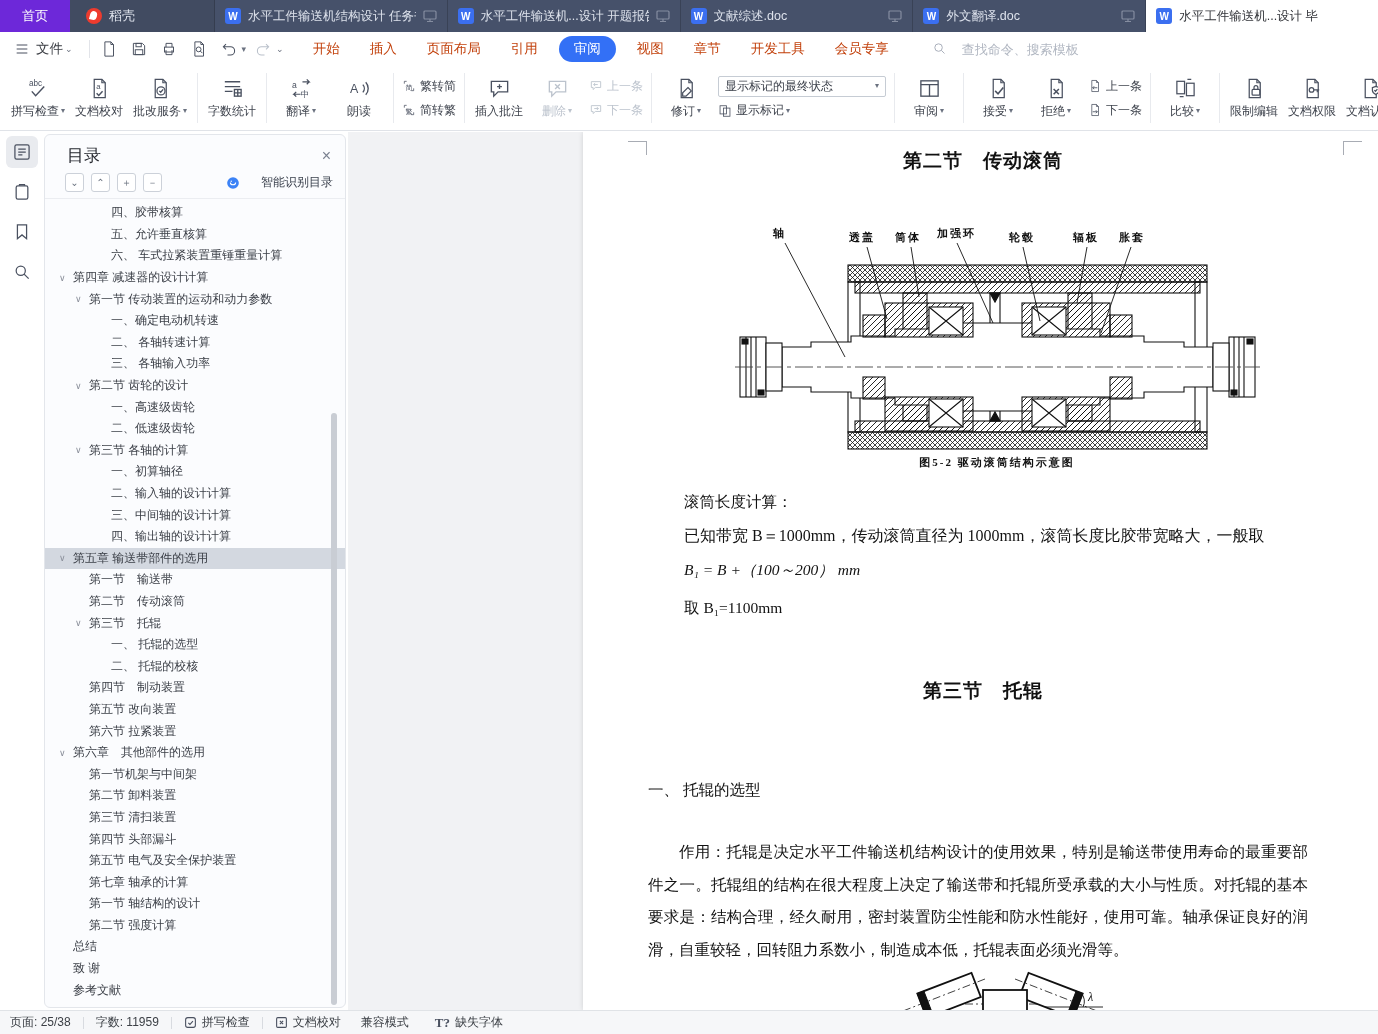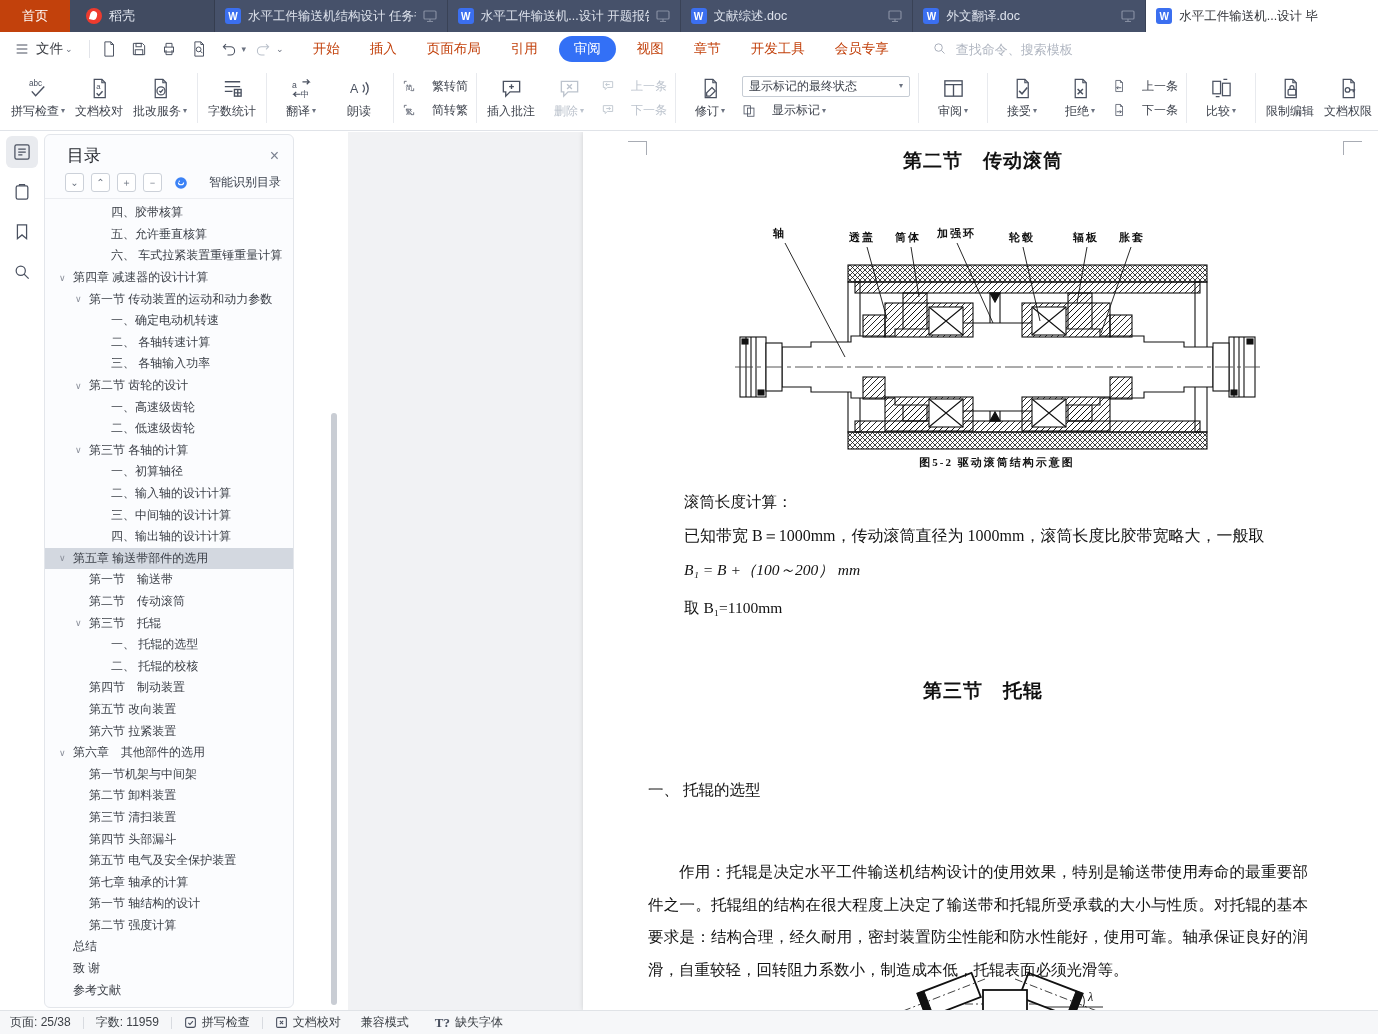--- a/index.html
+++ b/index.html
@@ -1,21 +1,21 @@
 <!DOCTYPE html>
 <html><head>
 <meta charset="utf-8">
 <style>
   html,body{margin:0;padding:0;background:#e8e9eb;}
   .app{position:relative;width:1378px;height:1034px;overflow:hidden;background:#fff;
        font-family:"Liberation Sans","DejaVu Sans",sans-serif;-webkit-font-smoothing:antialiased;}
   svg{display:block}
   
   .tabbar{position:absolute;left:0;top:0;width:1378px;height:32px;background:#414b61;display:flex;align-items:stretch;}
-  .tab-home{width:70px;background:#c2410c;color:#fff;font-size:13px;display:flex;align-items:center;justify-content:center;}
+  .tab-home{width:70px;background:#6d28d9;color:#fff;font-size:13px;display:flex;align-items:center;justify-content:center;}
   .tab-docer{width:128px;color:#e3e7f0;font-size:13px;display:flex;align-items:center;gap:7px;padding-left:16px;border-right:1px solid rgba(0,0,0,.18);}
   .docer-ic{width:16px;height:16px;border-radius:50%;background:#ee3b2e;position:relative;flex:0 0 auto;}
   .docer-ic::after{content:"";position:absolute;left:4px;top:3px;width:7px;height:9px;border-radius:50% 50% 50% 0;background:#fff;transform:rotate(15deg);}
   .doc-tabs{flex:1;display:flex;align-items:stretch;min-width:0;}
   .tab{flex:1 1 250px;max-width:252px;display:flex;align-items:center;gap:7px;padding:0 10px;background:#46516a;
        color:#dde2ec;font-size:12.5px;border-right:1px solid rgba(0,0,0,.18);min-width:0;}
   .tab.active{background:#fff;color:#33353a;max-width:none;border-right:none;}
   .tab-label{white-space:nowrap;overflow:hidden;flex:1;}
   .wicon{width:16px;height:16px;border-radius:3px;background:#3b6ff0;color:#fff;font-size:10px;font-weight:bold;
          display:flex;align-items:center;justify-content:center;flex:0 0 auto;}
@@ -24,47 +24,47 @@
   .menubar{position:absolute;left:0;top:32px;width:1378px;height:34px;background:#fff;display:flex;align-items:center;}
   .file-area{display:flex;align-items:center;gap:6px;padding:0 10px 0 14px;color:#3a3d43;font-size:13.5px;}
   .vsep-sm{width:1px;height:18px;background:#e2e4e9;margin:0 6px;}
   .qbar{display:flex;align-items:center;gap:4px;}
   .qbtn{width:26px;height:26px;display:flex;align-items:center;justify-content:center;color:#4a5160;}
   .qbtn.dis{color:#b9c0ca;}
   .qcaret{font-size:9px;color:#6b7280;margin-left:-4px;}
   .menu-items{display:flex;align-items:center;margin-left:14px;}
   .menu-item{padding:0 15px;font-size:13.5px;color:#c2410c;line-height:34px;cursor:default;}
   .menu-item.menu-active{background:#3370f6;color:#fff;line-height:26px;border-radius:14px;margin:0 6px;padding:0 15px;}
-  .menu-search{display:flex;gap:7px;margin-left:28px;color:#aab0bc;}
+  .menu-search{display:flex;gap:13px;margin-left:28px;color:#aab0bc;}
   .menu-search input{border:none;outline:none;font-size:13px;width:170px;color:#555;background:transparent;}
   .menu-search input::placeholder{color:#b0b6c1;}
   
   .ribbon{position:absolute;left:0;top:66px;width:1378px;height:65px;background:#fff;border-bottom:1px solid #e0e3e8;
           display:flex;align-items:center;padding-left:6px;box-sizing:border-box;}
   .rsep{width:1px;height:50px;background:#e8eaee;margin:0 5px;flex:0 0 auto;}
   .rb-big{min-width:48px;padding:0 5px;height:58px;display:flex;flex-direction:column;align-items:center;justify-content:center;
           color:#4a5160;flex:0 0 auto;cursor:default;}
   .rb-big .ric{width:23px;height:23px;margin-bottom:3px;}
   .rb-lab{font-size:12px;color:#3e434d;white-space:nowrap;display:flex;align-items:center;gap:2px;}
   .rb-big.dis,.rb-sm.dis{color:#bcc3cd;}
   .rb-big.dis .rb-lab,.rb-sm.dis .rb-lab{color:#bcc3cd;}
   .crt{font-size:8px;color:#6b7280;line-height:1;}
   .dis .crt{color:#bcc3cd;}
   .rb-col{display:flex;flex-direction:column;justify-content:center;gap:4px;height:58px;flex:0 0 auto;padding:0 3px;}
-  .rb-sm{display:flex;align-items:center;gap:16px;height:20px;color:#4a5160;cursor:default;}
+  .rb-sm{display:flex;align-items:center;gap:4px;height:20px;color:#4a5160;cursor:default;}
   .rb-sm .ric{width:14px;height:14px;}
   .rb-sm .rb-lab{font-size:12px;}
   .combo{width:168px;height:21px;border:1px solid #c6ccd4;border-radius:2px;display:flex;align-items:center;
          font-size:12px;color:#3e434d;padding:0 6px;box-sizing:border-box;justify-content:space-between;background:#fff;}
   
   .main{position:absolute;left:0;top:132px;width:1378px;height:878px;background:#fff;}
   .left-strip{position:absolute;left:0;top:0;width:44px;height:878px;background:#fff;display:flex;flex-direction:column;align-items:center;padding-top:4px;box-sizing:border-box;gap:8px;}
   .strip-btn{width:32px;height:32px;display:flex;align-items:center;justify-content:center;color:#4a5160;border-radius:6px;}
   .strip-btn.active{background:#e9ebef;}
-  .toc-panel{position:absolute;left:44px;top:2px;width:250px;height:874px;background:#fbfcfe;border:1px solid #e3e6eb;
+  .toc-panel{position:absolute;left:44px;top:2px;width:302px;height:874px;background:#fbfcfe;border:1px solid #e3e6eb;
              border-radius:6px;box-sizing:border-box;overflow:hidden;}
   .toc-head{display:flex;align-items:center;justify-content:space-between;padding:9px 14px 2px 22px;}
   .toc-title{font-size:17px;color:#25272e;}
   .toc-close{font-size:16px;color:#7a8190;cursor:default;}
   .toc-tools{display:flex;align-items:center;padding:4px 12px 6px 20px;}
   .tbox{width:17px;height:17px;border:1px solid #ccd1d9;border-radius:3px;color:#6b7380;font-size:10px;
         display:flex;align-items:center;justify-content:center;margin-right:7px;background:#fff;}
   .smart{margin-left:auto;display:flex;align-items:center;gap:21px;font-size:12px;color:#3c424e;}
   .toc-list{border-top:1px solid #ebedf1;padding-top:3px;height:802px;overflow:hidden;}
   .toc-row{height:21.6px;display:flex;align-items:center;font-size:12px;color:#3a3e46;white-space:nowrap;}
@@ -76,21 +76,21 @@
   .canvas{position:absolute;left:348px;top:0;width:1030px;height:878px;background:#f1f2f4;overflow:hidden;}
   .page{position:absolute;left:235px;top:0;width:800px;height:878px;background:#fff;box-shadow:0 0 5px rgba(0,0,0,.14);
         overflow:hidden;font-family:"Liberation Serif","DejaVu Serif",serif;color:#111;}
   .corner{position:absolute;width:18px;height:13px;}
   .corner.cl{left:45px;top:9px;border-top:1px solid #a8acb4;border-right:1px solid #a8acb4;}
   .corner.cr{left:760px;top:9px;border-top:1px solid #a8acb4;border-left:1px solid #a8acb4;}
   .h-center{position:absolute;left:0;width:800px;text-align:center;font-weight:bold;font-size:19px;letter-spacing:1px;}
   .doc-text{position:absolute;font-size:15px;white-space:nowrap;}
   .fig-main{position:absolute;left:152px;top:83px;}
   .fig-idler{position:absolute;left:312px;top:831px;}
-  .para{position:absolute;left:65px;top:724px;width:660px;font-size:15.5px;line-height:32.5px;text-align:justify;
+  .para{position:absolute;left:65px;top:704px;width:660px;font-size:15.5px;line-height:32.5px;text-align:justify;
         text-indent:31px;white-space:normal;}
   .formula{font-style:italic;}
   
   .statusbar{position:absolute;left:0;top:1010px;width:1378px;height:24px;background:#f6f7f9;border-top:1px solid #e0e3e7;
              display:flex;align-items:center;font-size:12px;color:#3c4046;padding-left:10px;box-sizing:border-box;gap:12px;}
   .st-sep{width:1px;height:12px;background:#d8dbe0;}
   .st-item{display:flex;align-items:center;gap:5px;white-space:nowrap;}
   .tq{font-family:"Liberation Serif",serif;font-weight:bold;font-size:13px;color:#4a5160;}
 </style>
 </head>

